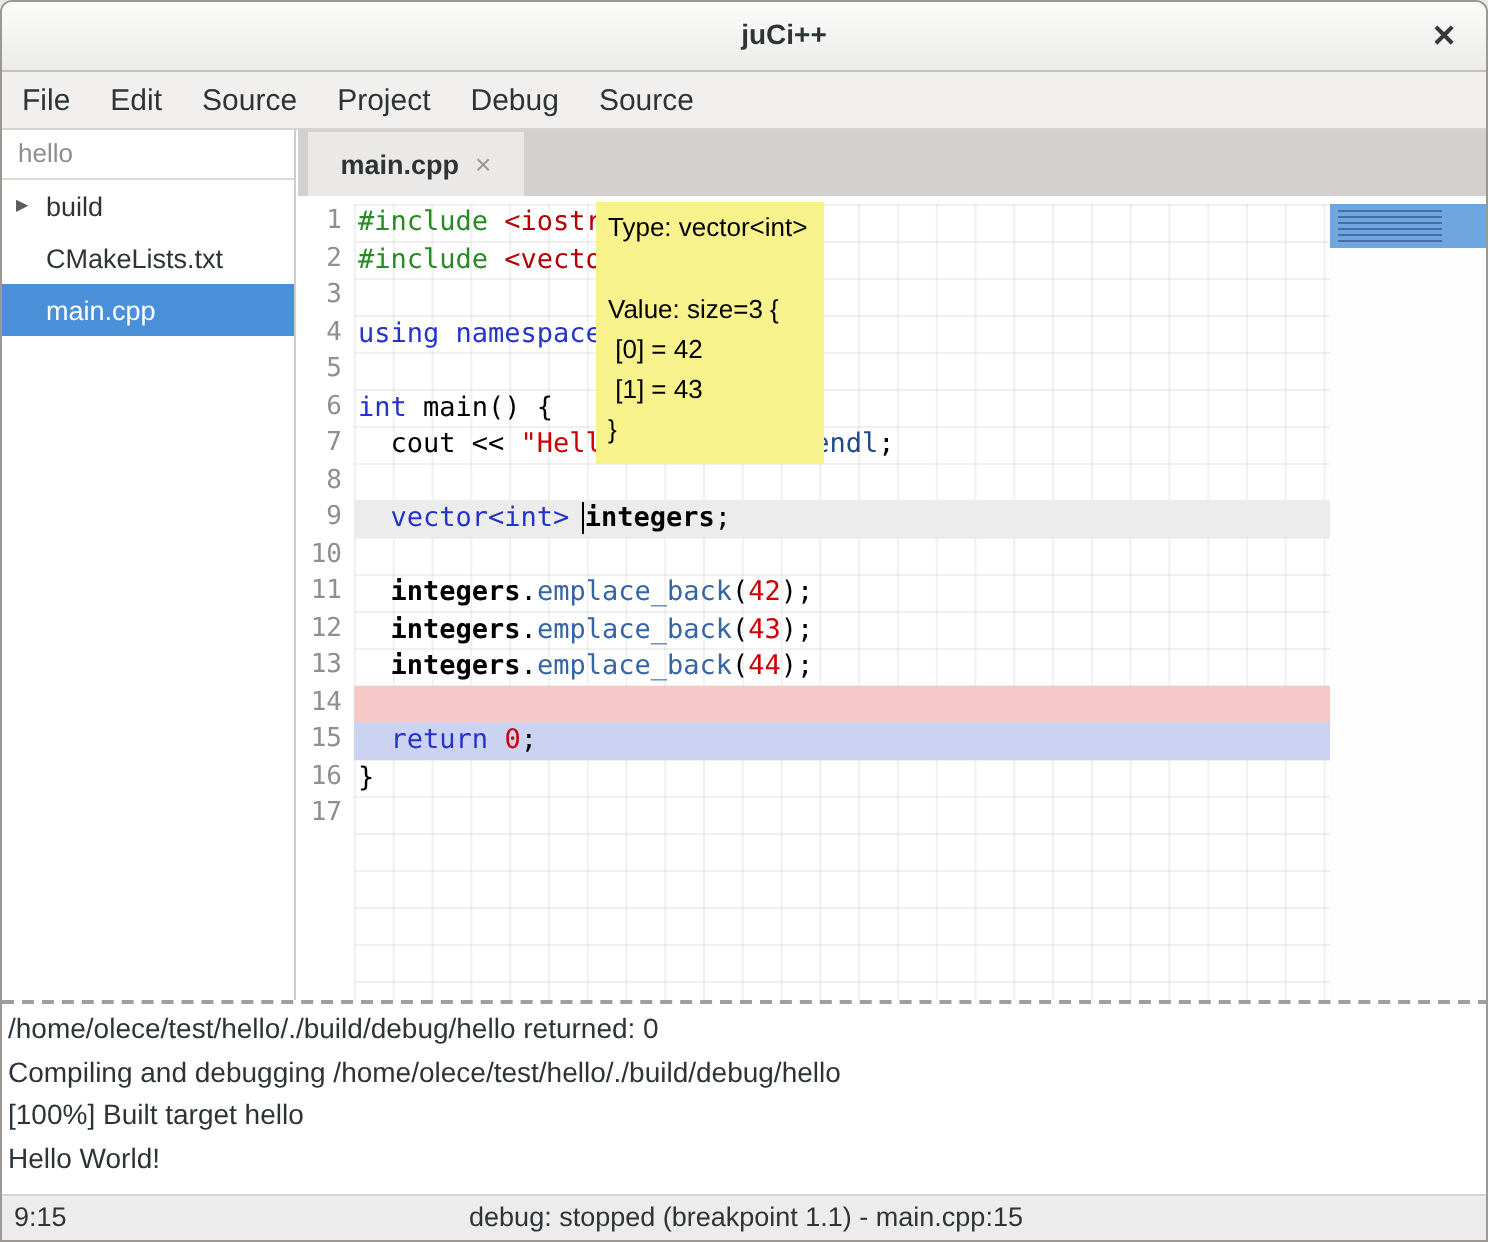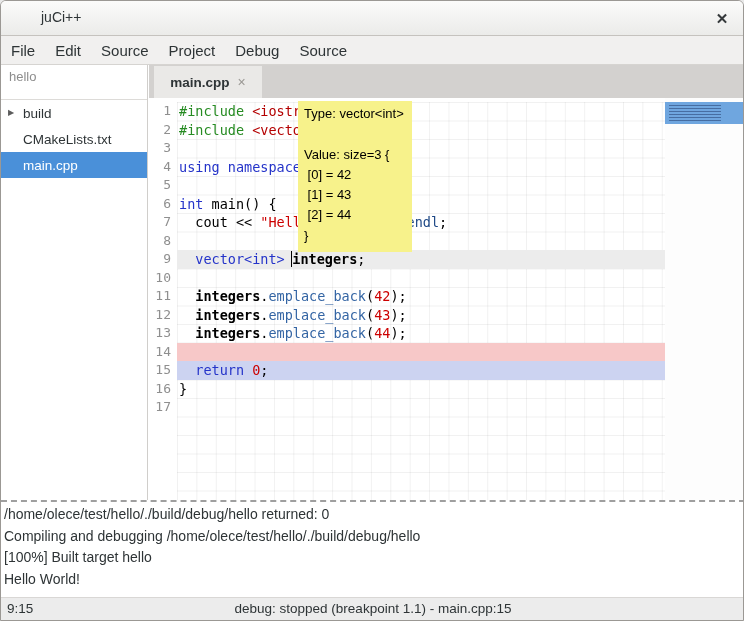--- a/index.html
+++ b/index.html
@@ -7,33 +7,33 @@
   .window{
     position:relative;width:744px;height:621px;margin:0 auto;
     font-family:"Liberation Sans",sans-serif;color:#2e3436;
     background:#fff;border:1px solid #9b9894;border-radius:6px 6px 0 0;overflow:hidden;
   }
   
   .titlebar{
     position:absolute;left:0;top:0;width:100%;height:35px;
     background:linear-gradient(#fbfbfa,#ebebe9);border-bottom:1px solid #c5c2be;
   }
-  .title{position:absolute;left:0;right:0;top:8px;font-weight:normal;font-size:14px;padding-left:40px;}
+  .title{position:absolute;left:0;right:0;top:8px;text-align:center;font-weight:bold;font-size:14px;padding-left:40px;}
   .close-btn{position:absolute;right:10px;top:7px;width:22px;height:22px;text-align:center;
     font-size:15px;font-weight:bold;line-height:22px;color:#35393b;cursor:pointer;}
   
   .menubar{
     position:absolute;left:0;top:35px;width:100%;height:29px;
     background:#f1f0ef;border-bottom:1px solid #d6d4d1;display:flex;align-items:stretch;
   }
   .menu-item{padding:0 10px;font-size:15px;display:flex;align-items:center;cursor:default;}
   
   .sidebar{position:absolute;left:0;top:64px;width:147px;height:435px;background:#fff;
     border-right:1px solid #d0cecb;}
-  .sidebar-header{height:35px;line-height:24px;padding-left:8px;font-size:13px;color:#8d8d8d;
+  .sidebar-header{height:25px;line-height:24px;padding-left:8px;font-size:13px;color:#8d8d8d;
     border-bottom:1px solid #dddbd8;background:#fff;}
   .tree-row{height:26px;display:flex;align-items:center;font-size:13.5px;cursor:default;position:relative;}
   .tree-row .expander{position:absolute;left:7px;font-size:8px;color:#5c5c5c;top:8px;}
   .tree-row .label{margin-left:22px;}
   .tree-row.selected{background:var(--c-selection_bg,#4a90d9);color:#fff;}
   
   .tabbar{position:absolute;left:148px;top:64px;width:596px;height:33px;background:#d3d1cf;}
   .tab{position:absolute;left:5px;top:1px;height:32px;width:108px;background:#eae9e7;
     display:flex;align-items:center;justify-content:center;font-size:13.5px;cursor:default;}
   .tab-label{font-weight:bold;}
@@ -156,21 +156,20 @@
       <div class="minimap-slider-text"></div>
     </div>
   </div>
 
   <div class="tooltip" id="tooltip">
       <div class="tip-line">Type: vector&lt;int&gt;</div>
       <div class="tip-line"></div>
       <div class="tip-line">Value: size=3 {</div>
       <div class="tip-line"> [0] = 42</div>
       <div class="tip-line"> [1] = 43</div>
-      <div class="tip-line"> [2] = 44</div>
       <div class="tip-line">}</div>
     </div>
 
   <div class="terminal" id="terminal">
       <div class="terminal-line">/home/olece/test/hello/./build/debug/hello returned: 0</div>
       <div class="terminal-line">Compiling and debugging /home/olece/test/hello/./build/debug/hello</div>
       <div class="terminal-line">[100%] Built target hello</div>
       <div class="terminal-line">Hello World!</div>
     </div>
 

